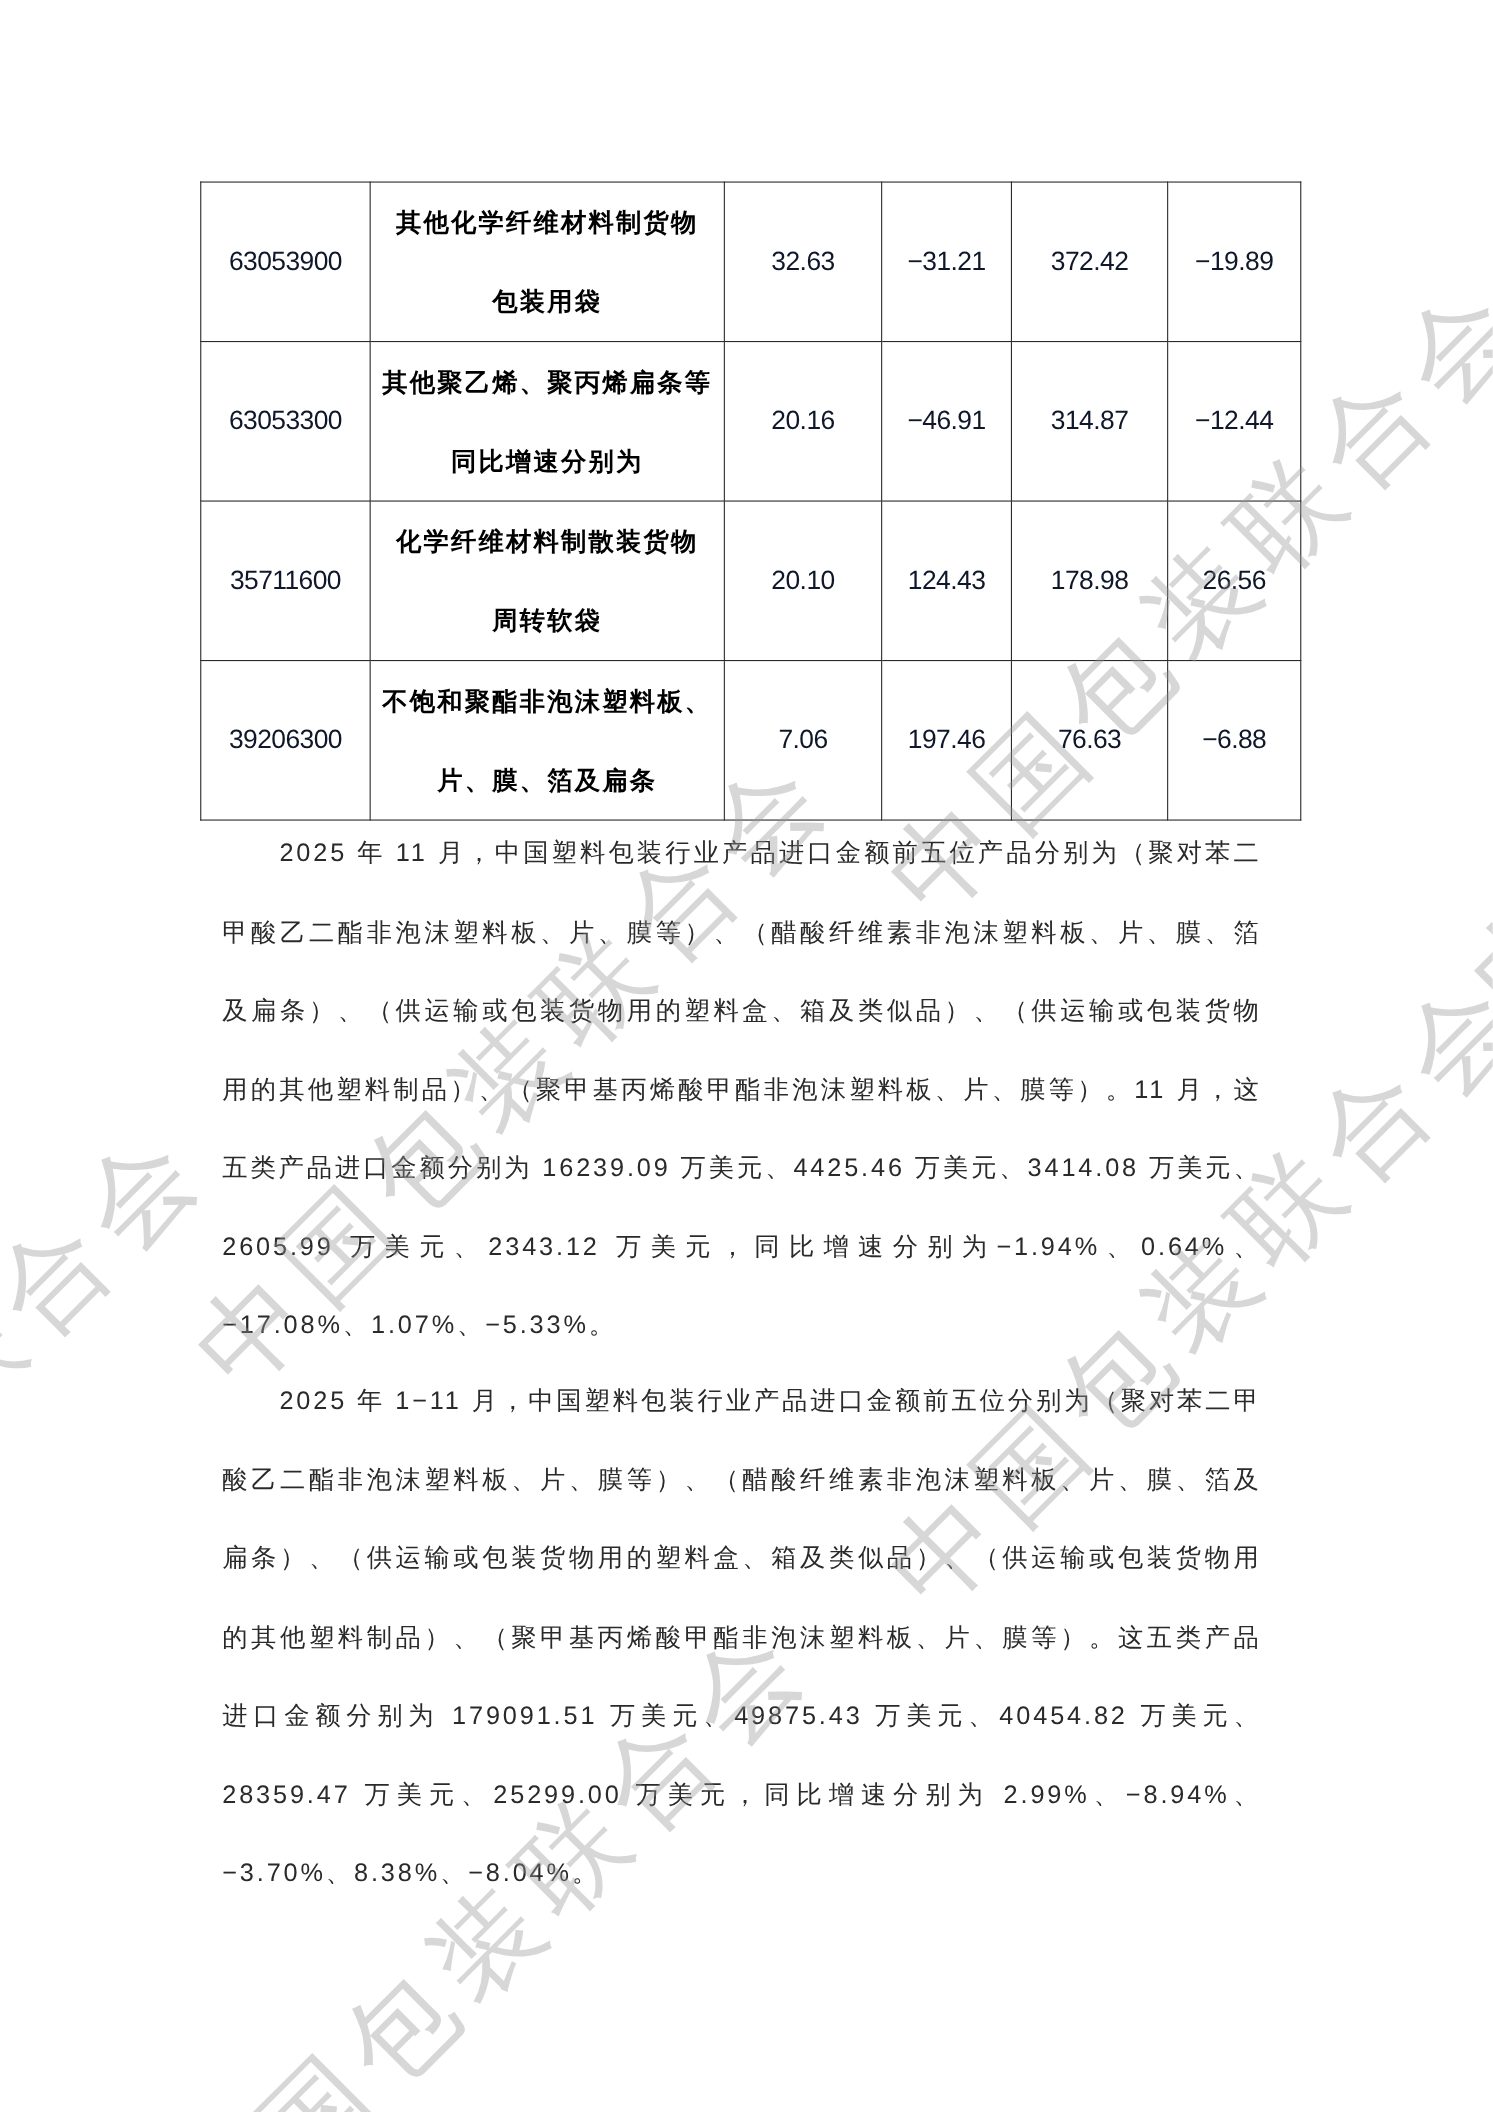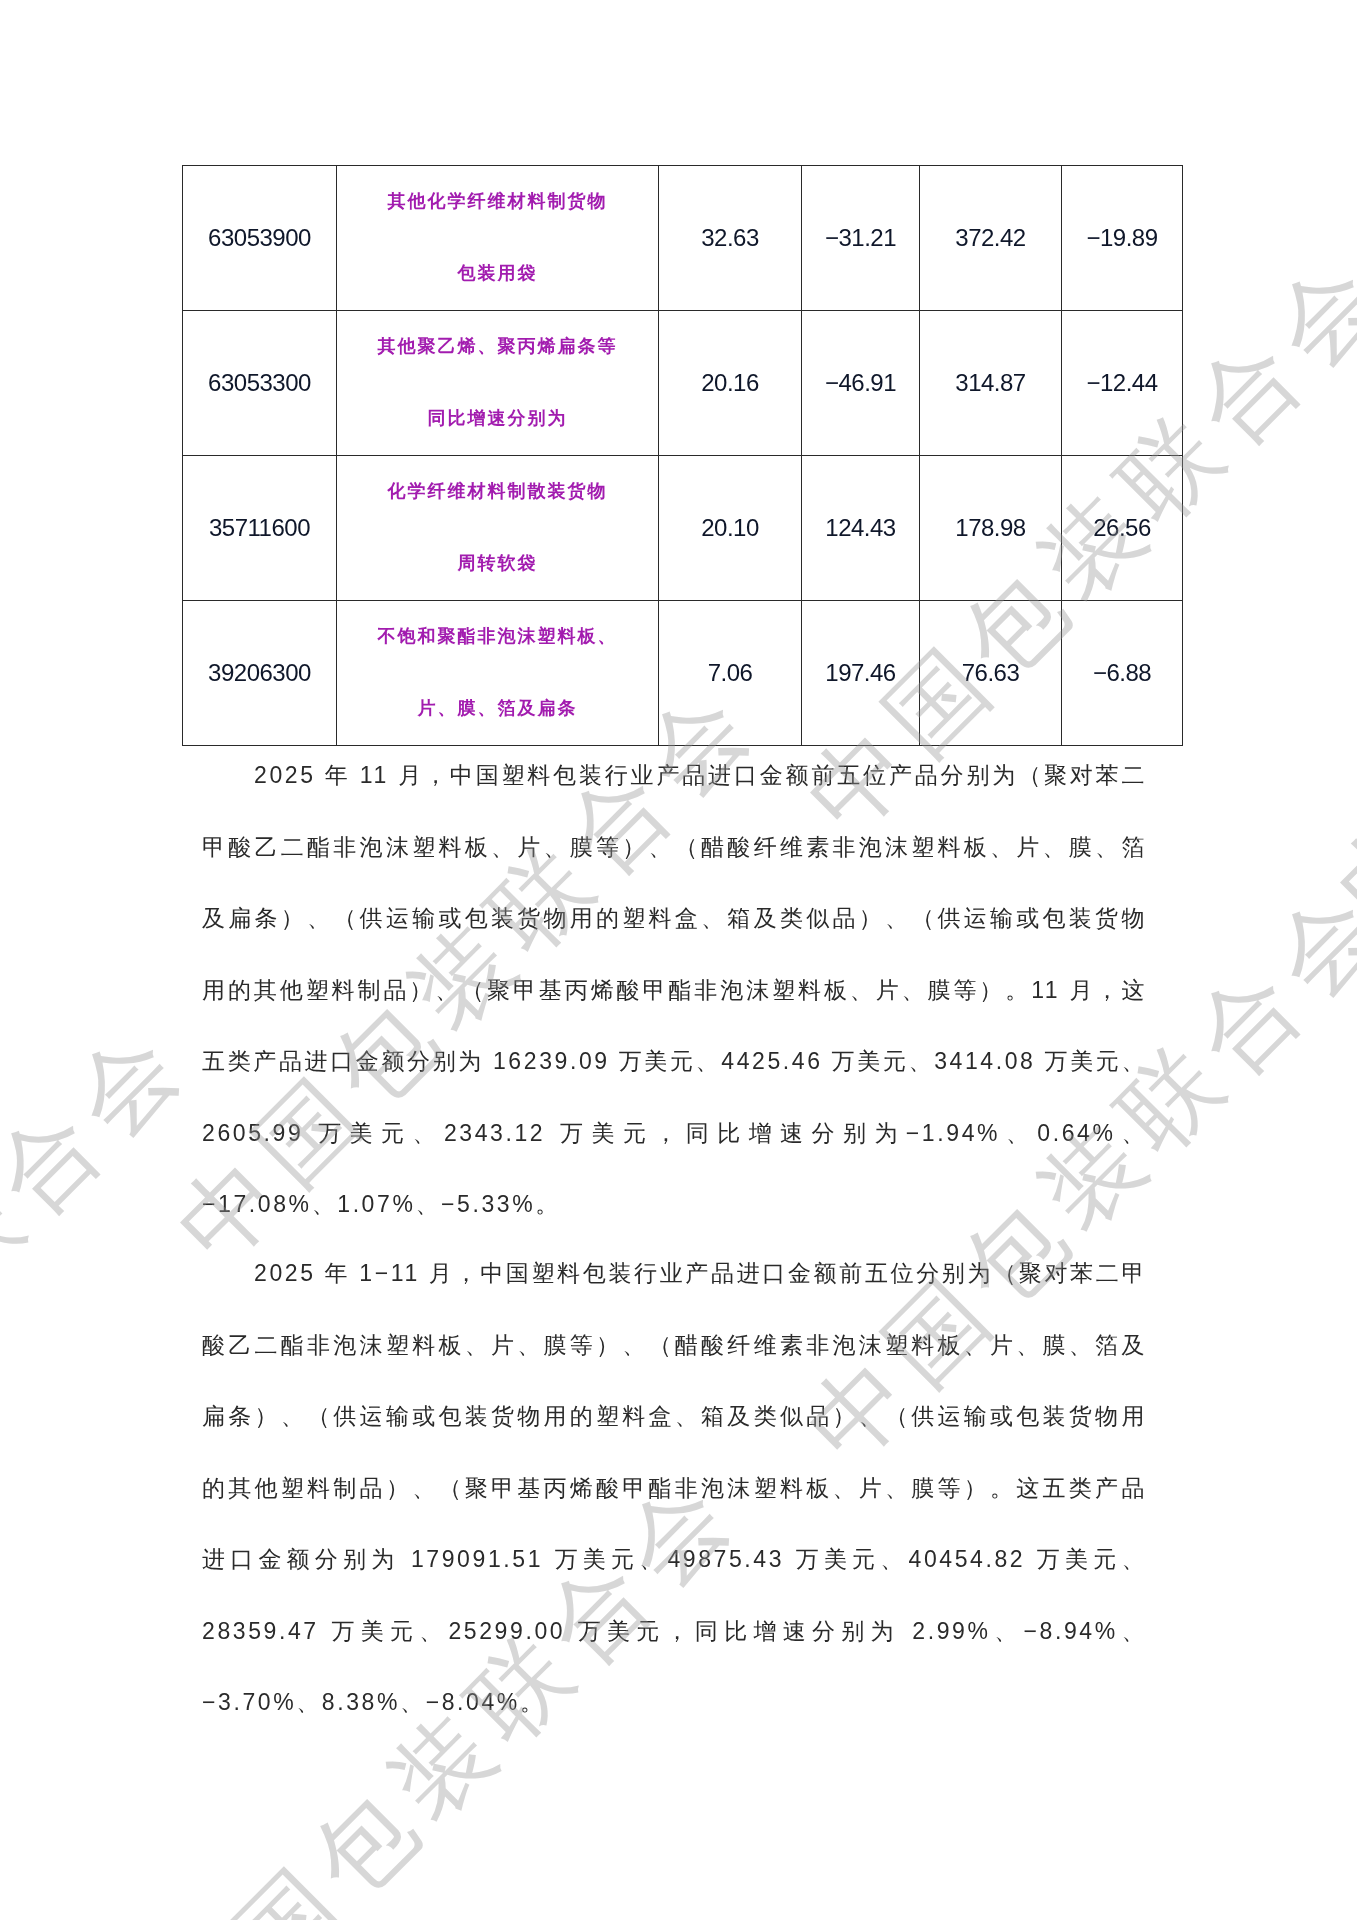--- a/index.html
+++ b/index.html
@@ -34,26 +34,26 @@
     height: 141px;
     text-align: center;
     vertical-align: middle;
     padding: 0;
     font-size: 24px;
     color: #0f172a;
     font-family: "Liberation Sans", sans-serif;
     letter-spacing: -0.5px;
   }
   .data-table td.name-cell {
-    font-family: Liberation Mono, monospace;
-    font-size: 18px;
+    font-family: Liberation Sans, sans-serif;
+    font-size: 23px;
     font-weight: bold;
     line-height: 72px;
     letter-spacing: 2px;
-    color: #a21caf;
+    color: #000000;
     padding: 0 8px;
   }
   .col-code  { width: 154px; }
   .col-name  { width: 322px; }
   .col-v1    { width: 143px; }
   .col-v2    { width: 118px; }
   .col-v3    { width: 142px; }
   .col-v4    { width: 121px; }
 
   

